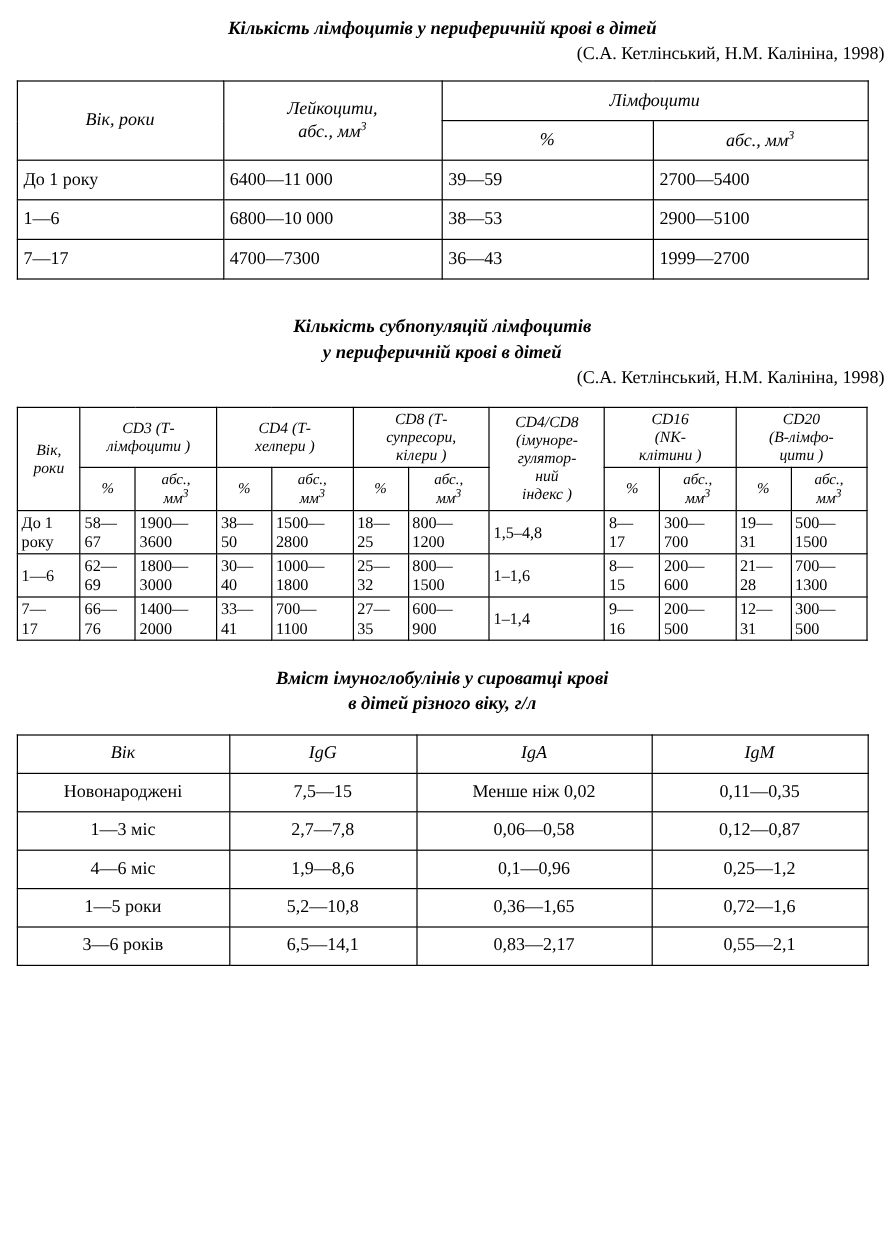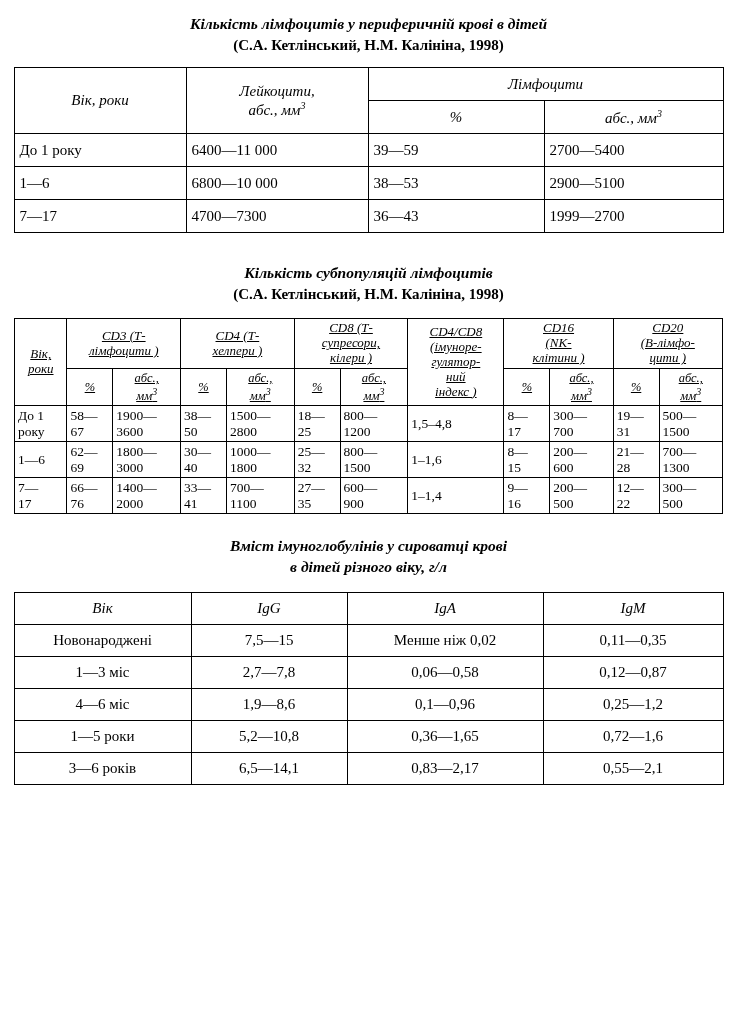--- a/index.html
+++ b/index.html
@@ -23,25 +23,25 @@
     margin: 0 0 0 0;
   }
   .title {
     text-align: center;
     font-weight: bold;
     font-style: italic;
     font-size: 15.5px;
     line-height: 1.35;
   }
   .subtitle {
-    text-align: center;
+    text-align: right;
     font-size: 15px;
     line-height: 1.35;
     font-style: normal;
-    font-weight: bold;
+    font-weight: normal;
   }
   table {
     border-collapse: collapse;
     border-spacing: 0;
     width: 709px;
     margin: 0 auto;
     table-layout: fixed;
   }
   table td, table th {
     border: 1.6px solid #000;
@@ -66,21 +66,20 @@
   
   .t2 { width: 709px; }
   .t2 td {
     font-size: 13.5px;
     padding: 2px 3px;
     line-height: 1.15;
   }
   .t2 .hdr {
     font-style: italic;
     text-align: center;
-    text-decoration: underline;
   }
   .t2 .cell {
     text-align: left;
     font-style: normal;
   }
   .t2 .grp { font-size: 13px; }
   .t2 .small { font-size: 12.5px; }
 
   .t3 td { height: 25px; text-align: center; }
 
@@ -136,20 +135,21 @@
           <td class="cell">36—43</td>
           <td class="cell">1999—2700</td>
         </tr>
       </tbody>
     </table>
   </div>
 
   <div class="block">
     <div class="spacer-lg"></div>
     <div class="title">Кількість субпопуляцій лімфоцитів</div>
+    <div class="title">у периферичній крові в дітей</div>
     <div class="subtitle">(С.А. Кетлінський, Н.М. Калініна, 1998)</div>
     <div class="spacer-sm"></div>
 
     <table class="t2">
       <colgroup>
         <col style="width:48px">
         <col style="width:42px">
           <col style="width:62px">
         <col style="width:42px">
           <col style="width:62px">
@@ -267,21 +267,21 @@
           <td class="cell" style="white-space:pre-line">27—
 35</td>
           <td class="cell" style="white-space:pre-line">600—
 900</td>
           <td class="cell">1–1,4</td>
           <td class="cell" style="white-space:pre-line">9—
 16</td>
           <td class="cell" style="white-space:pre-line">200—
 500</td>
           <td class="cell" style="white-space:pre-line">12—
-22</td>
+31</td>
           <td class="cell" style="white-space:pre-line">300—
 500</td>
         </tr>
       </tbody>
     </table>
   </div>
 
   <div class="block">
     <div class="spacer-md"></div>
     <div class="title">Вміст імуноглобулінів у сироватці крові</div>

